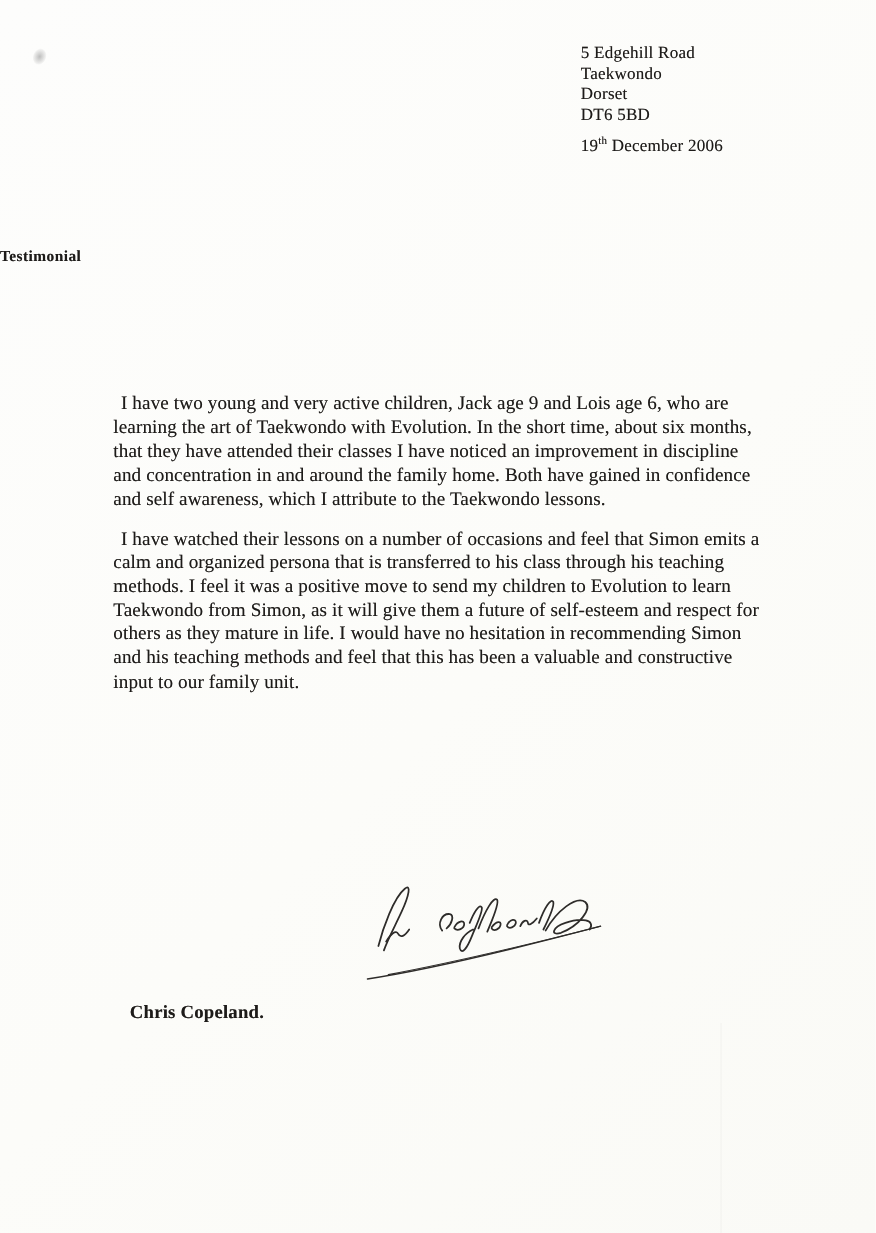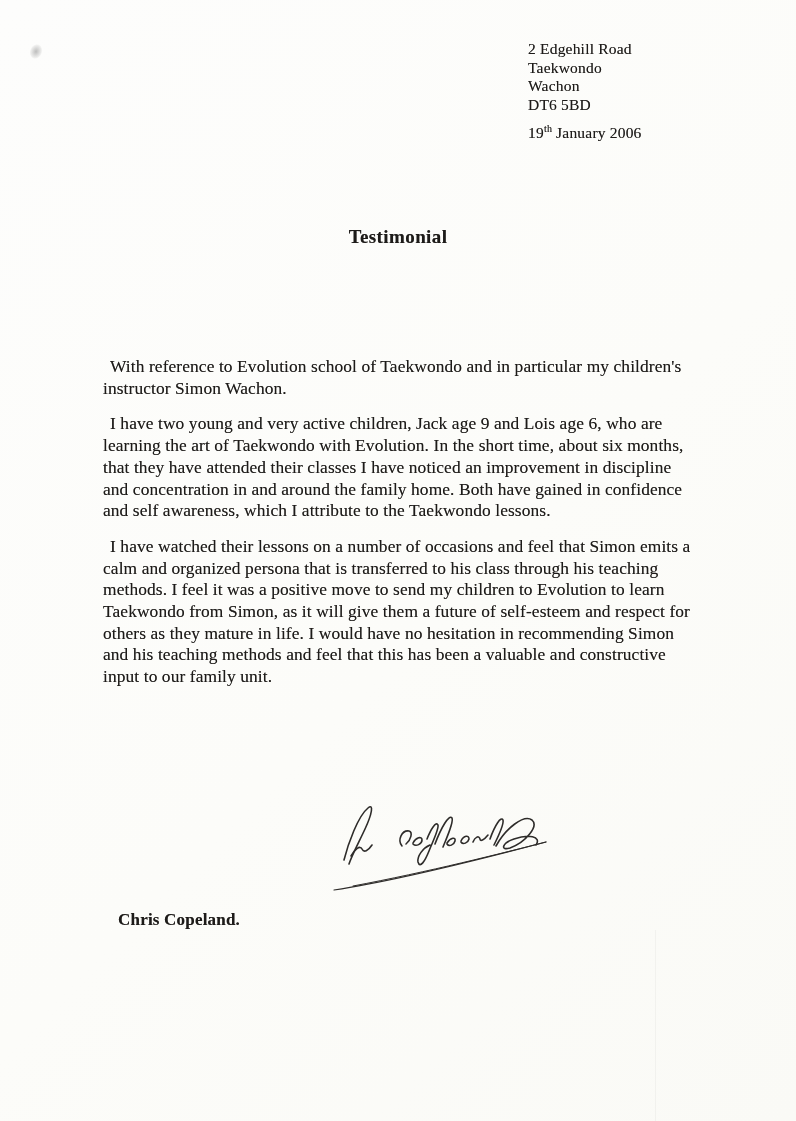--- a/index.html
+++ b/index.html
@@ -44,22 +44,22 @@
     font-size: 10px;
     vertical-align: super;
     line-height: 0;
   }
   .date-line .month-year { margin-left: 4px; }
 
   .title {
     position: absolute;
     top: 226px; left: 0;
     width: 100%;
-    text-align: center;
-    font-size: 19px;
+    text-align: left;
+    font-size: 14px;
     font-weight: bold;
     letter-spacing: 0.4px;
   }
 
   .body-text {
     position: absolute;
     left: 103px; top: 356px;
     width: 596px;
     font-size: 17.4px;
     line-height: 21.7px;
@@ -88,31 +88,30 @@
 </style>
 </head>
 <body>
 
 <div class="page">
 
   <div class="smudge"></div>
   <div class="crease"></div>
 
   <div class="address-block">
-    <div>2 Edgehill Road</div>
+    <div>5 Edgehill Road</div>
     <div>Taekwondo</div>
-    <div>Wachon</div>
+    <div>Dorset</div>
     <div>DT6 5BD</div>
-    <div class="date-line"><span>19</span><sup>th</sup><span class="month-year">January 2006</span></div>
+    <div class="date-line"><span>19</span><sup>th</sup><span class="month-year">December 2006</span></div>
   </div>
 
   <div class="title">Testimonial</div>
 
   <div class="body-text">
-    <p>With reference to Evolution school of Taekwondo and in particular my children's instructor Simon Wachon.</p>
     <p>I have two young and very active children, Jack age 9 and Lois age 6, who are learning the art of Taekwondo with Evolution. In the short time, about six months, that they have attended their classes I have noticed an improvement in discipline and concentration in and around the family home. Both have gained in confidence and self awareness, which I attribute to the Taekwondo lessons.</p>
     <p>I have watched their lessons on a number of occasions and feel that Simon emits a calm and organized persona that is transferred to his class through his teaching methods. I feel it was a positive move to send my children to Evolution to learn Taekwondo from Simon, as it will give them a future of self-esteem and respect for others as they mature in life. I would have no hesitation in recommending Simon and his teaching methods and feel that this has been a valuable and constructive input to our family unit.</p>
   </div>
 
   <div class="signature-wrap">
     <svg viewBox="0 0 245 105" xmlns="http://www.w3.org/2000/svg">
       <g fill="none" stroke="#2e2c2a" stroke-width="1.6" stroke-linecap="round" stroke-linejoin="round">
 
         <path d="M26,68 C30,52 40,24 50,16 C56,11 54,22 47,37 C41,50 34,63 31,72"></path>
         <path d="M33,64 C37,57 42,53 44,57 C46,61 50,59 54,53"></path>

